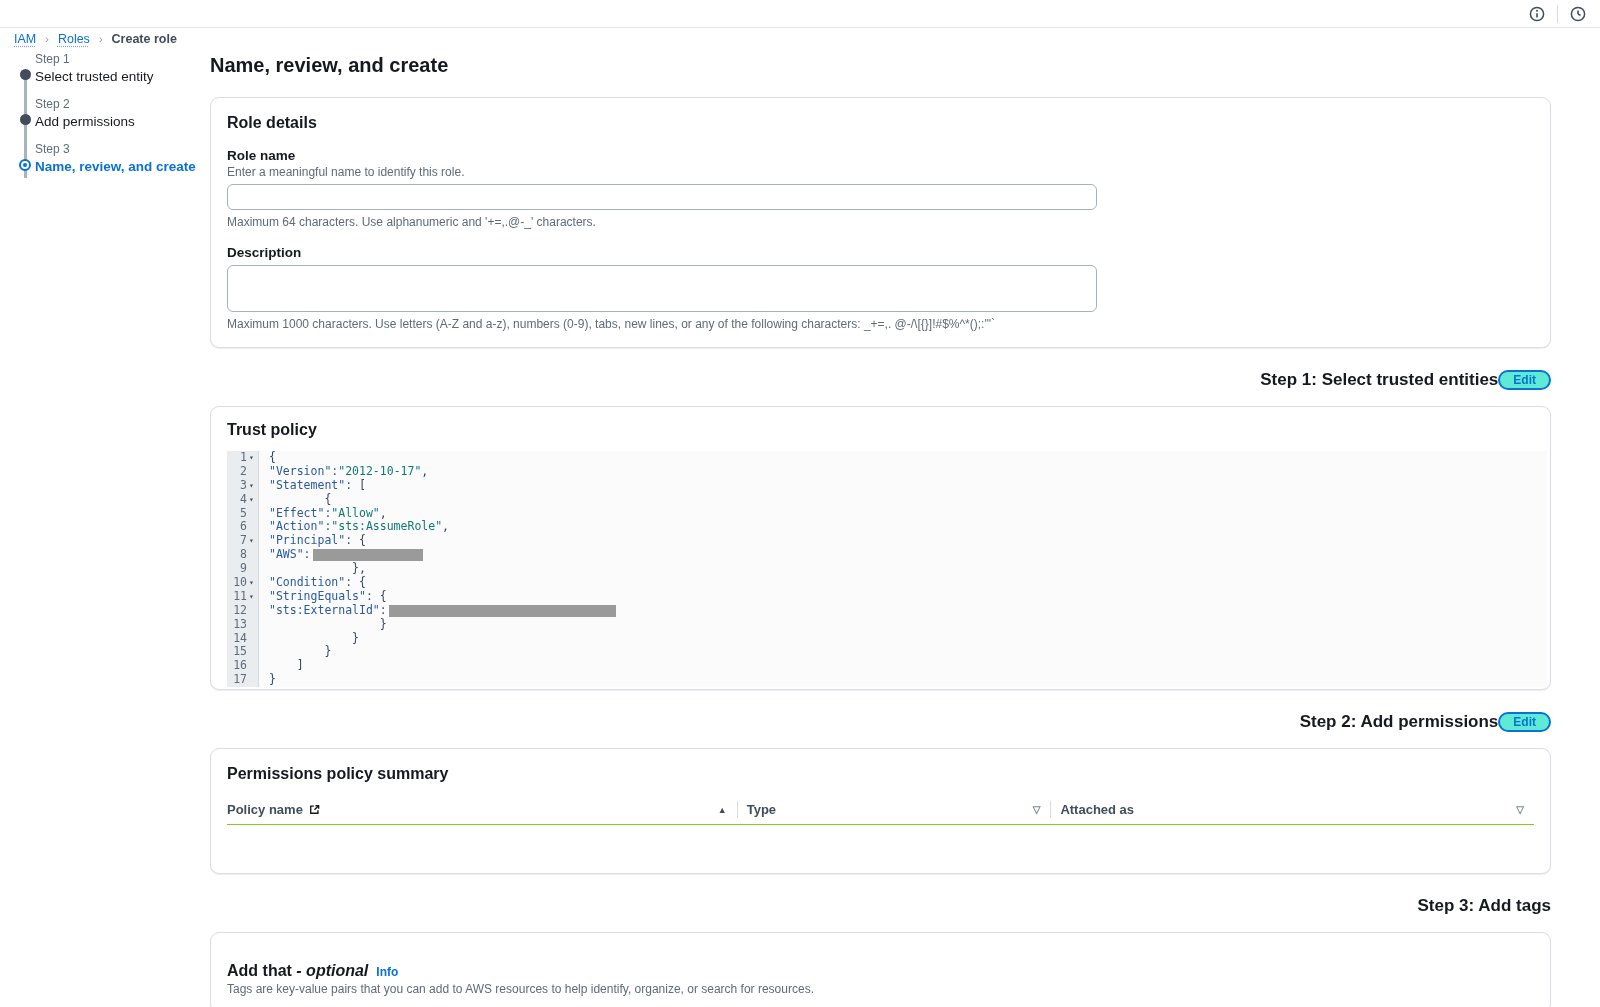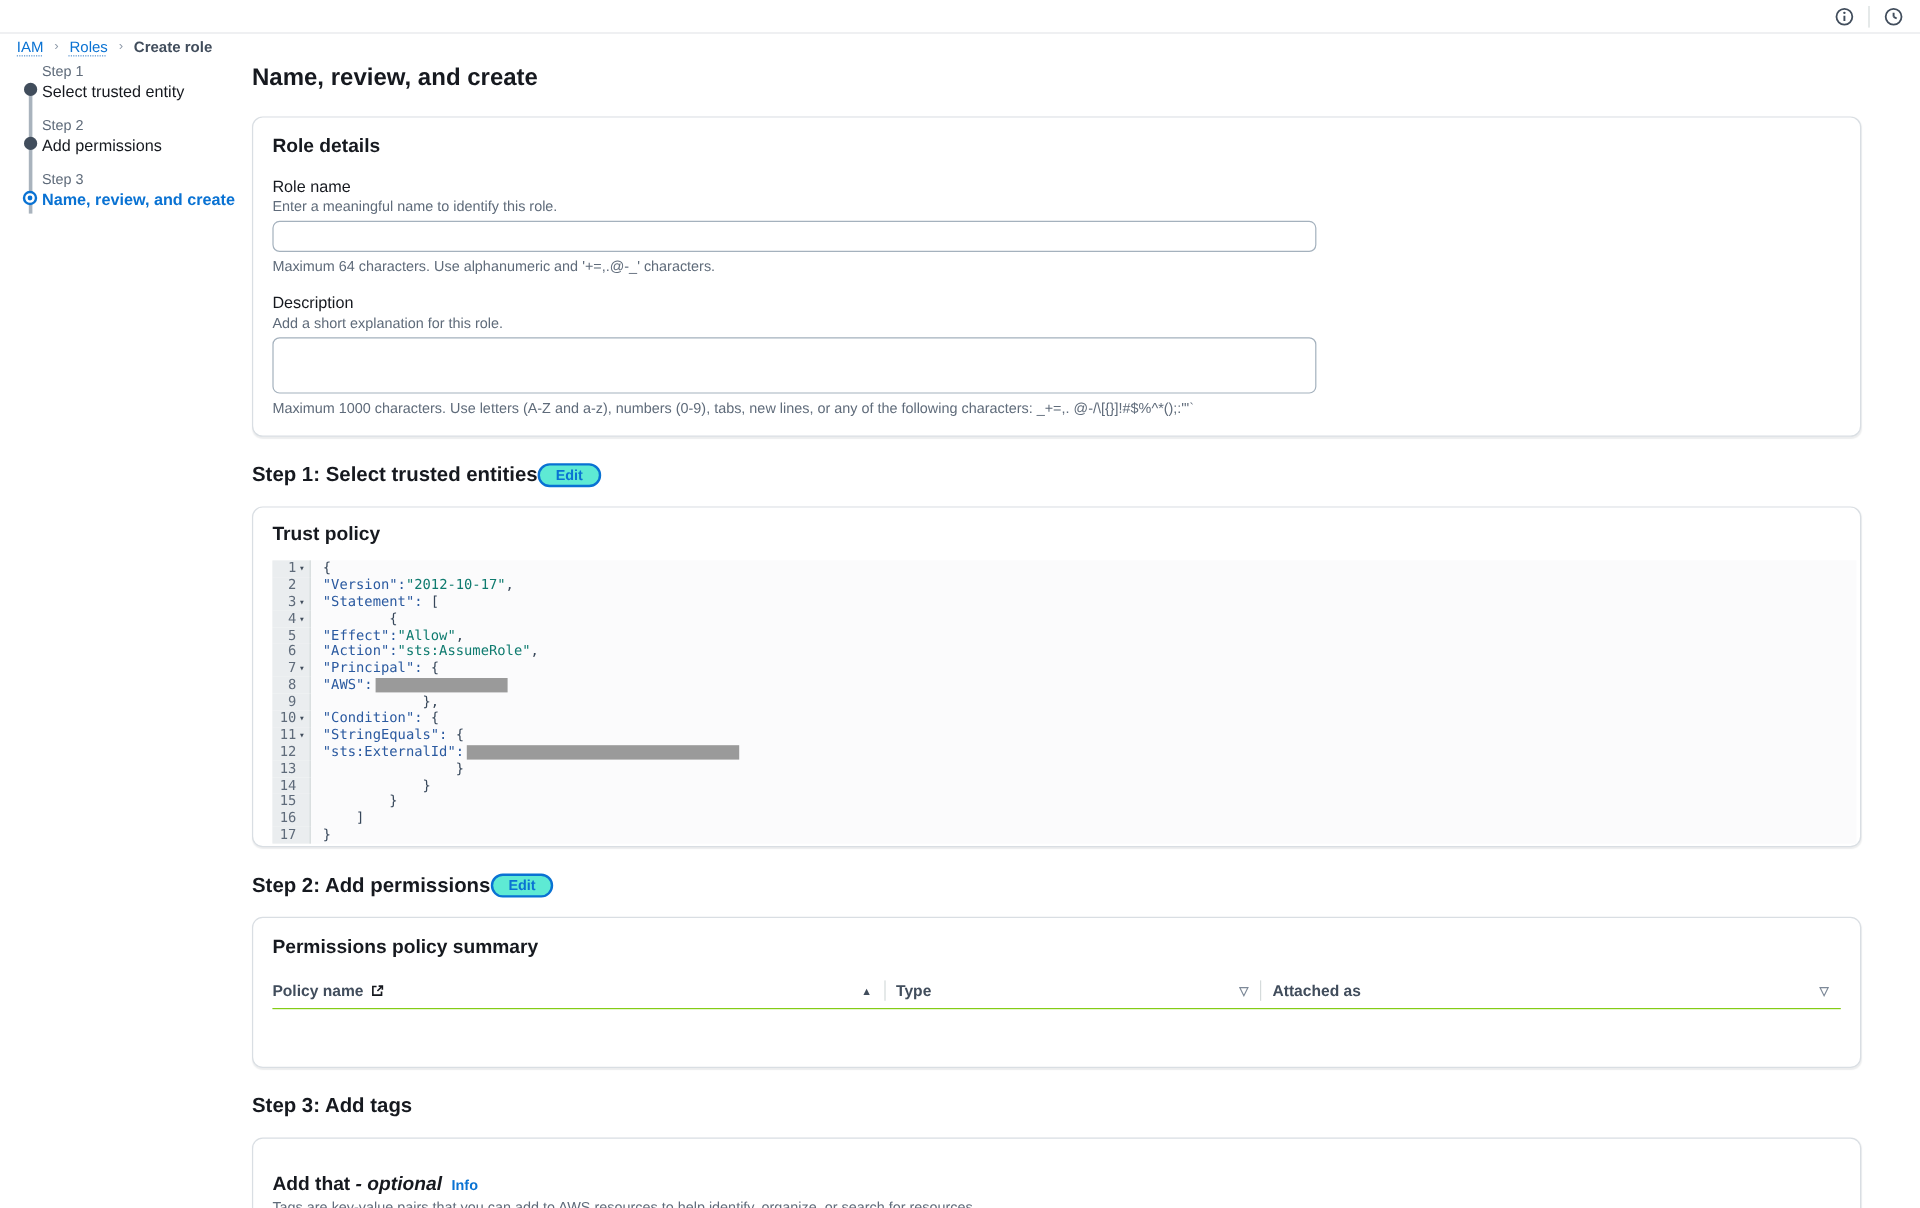--- a/index.html
+++ b/index.html
@@ -45,25 +45,25 @@
   .step.active .dot::after { content: ""; position: absolute; left: 2px; top: 2px; width: 4px; height: 4px; border-radius: 50%; background: var(--accent, #0972d3); }
 
   
   h1 { font-size: 20px; font-weight: 700; margin: 26px 0 20px; }
   .card {
     border: 1px solid #d9dee3; border-radius: 9px; background: #fff;
     padding: 16px; margin-bottom: 4px; box-shadow: 0 1px 1px rgba(0,28,36,.08);
   }
   .card h2, .sec-title { font-size: 16px; font-weight: 700; }
   .card > h2 { margin-bottom: 6px; }
-  .section-head { display: flex; align-items: center; justify-content: flex-start; margin: 22px 0 16px; }
+  .section-head { display: flex; align-items: center; justify-content: flex-end; margin: 22px 0 16px; }
   .section-head h2 { font-size: 17px; font-weight: 700; }
 
   .field { margin-top: 16px; }
-  .field label { font-size: 13.5px; font-weight: 400; display: block; }
+  .field label { font-size: 13.5px; font-weight: 700; display: block; }
   .help { font-size: 12px; color: #5f6b7a; margin-top: 2px; }
   .constraint { font-size: 12px; color: #5f6b7a; margin-top: 5px; }
   .text-input, .text-area {
     width: 870px; border: 1px solid #a4b1bd; border-radius: 6px; background: #fff;
     font-family: "Liberation Sans", sans-serif; font-size: 13px; color: #16191f;
     padding: 4px 10px; margin-top: 5px; display: block;
   }
   .text-input { height: 26px; }
   .text-area { height: 47px; resize: none; }
 
@@ -175,21 +175,20 @@
     <section class="card">
       <h2>Role details</h2>
       <div class="field">
         <label>Role name</label>
         <div class="help">Enter a meaningful name to identify this role.</div>
         <input class="text-input" value="" style="">
         <div class="constraint">Maximum 64 characters. Use alphanumeric and '+=,.@-_' characters.</div>
       </div>
       <div class="field">
         <label>Description</label>
-        <div class="help">Add a short explanation for this role.</div>
         <textarea class="text-area" style=""></textarea>
         <div class="constraint">Maximum 1000 characters. Use letters (A-Z and a-z), numbers (0-9), tabs, new lines, or any of the following characters: _+=,. @-/\[{}]!#$%^*();:'"`</div>
       </div>
     </section>
 
     <div class="section-head">
       <h2>Step 1: Select trusted entities</h2>
       <button class="btn-outline btn-sm">Edit</button>
     </div>
 

